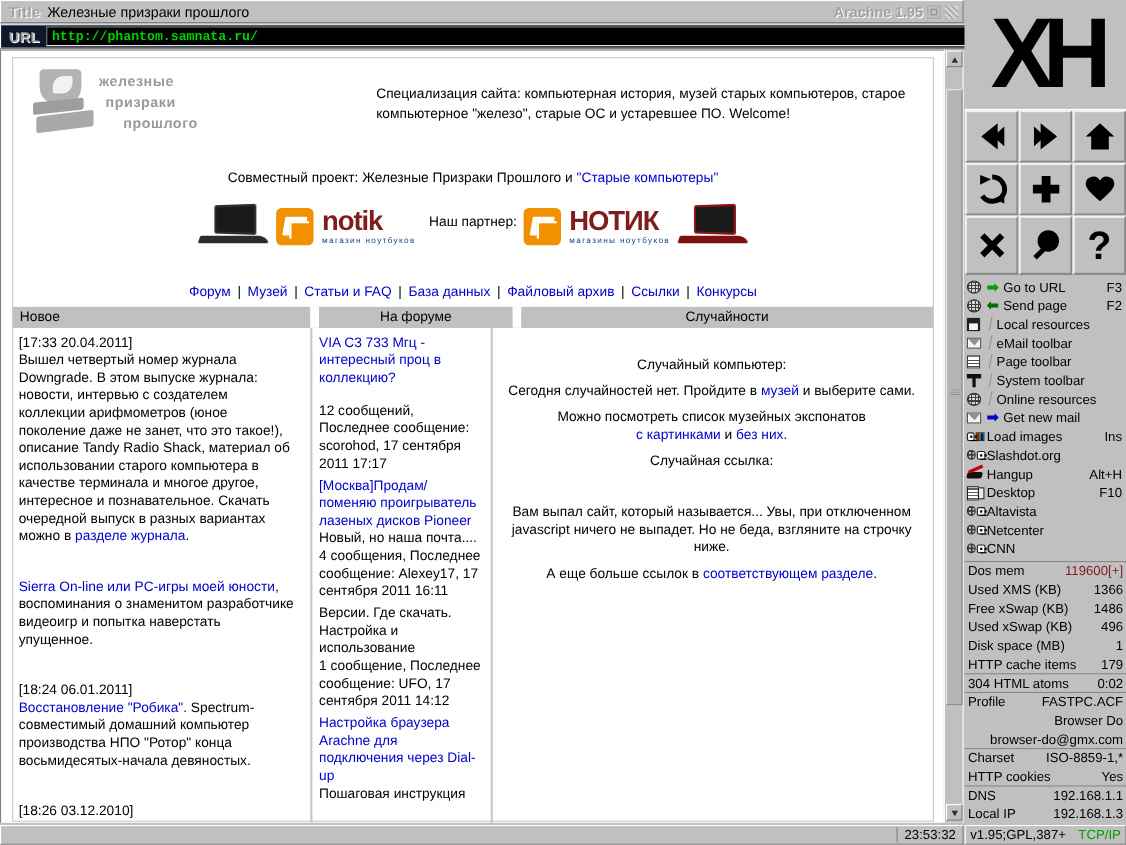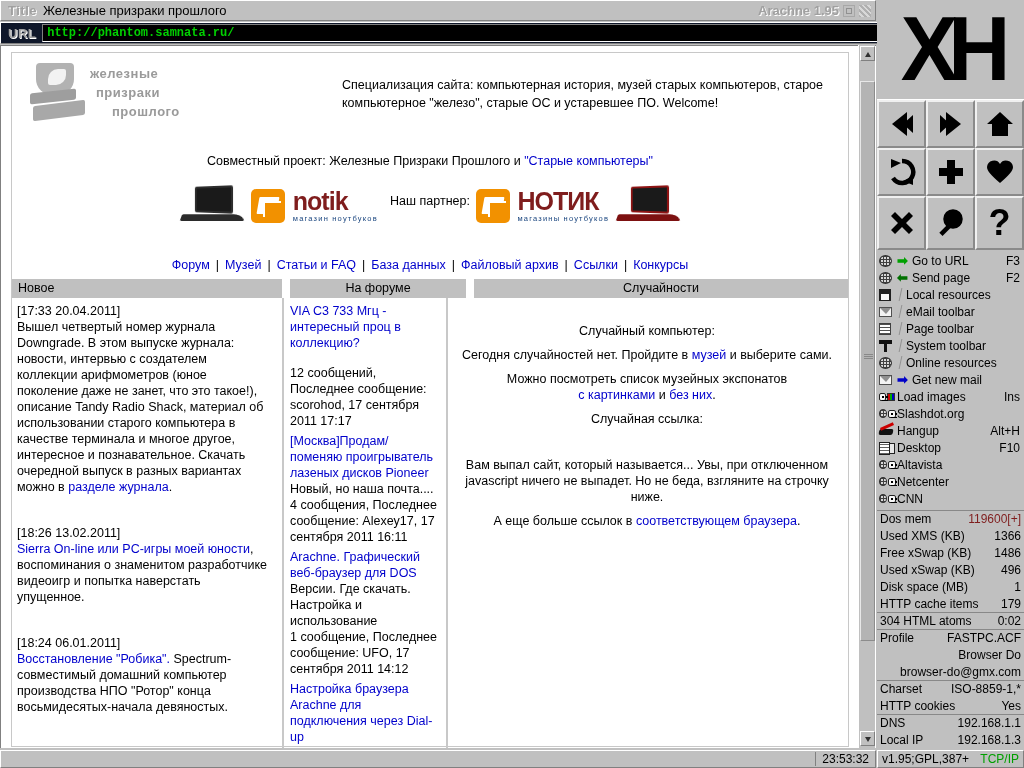--- a/index.html
+++ b/index.html
@@ -491,21 +491,20 @@
 
       <div id="colbody">
 
         <div class="col left">
           <div class="blk">
             <div>[17:33 20.04.2011]</div>
             <div><span>Вышел четвертый номер журнала Downgrade. В этом выпуске журнала: новости, интервью с создателем коллекции арифмометров (юное поколение даже не занет, что это такое!), описание Tandy Radio Shack, материал об использовании старого компьютера в качестве терминала и многое другое, интересное и познавательное. Скачать очередной выпуск в разных вариантах можно в </span><a class="lnk" href="#">разделе журнала</a><span>.</span></div>
           </div>
           <div class="spacer"></div>
           <div class="blk">
-            <div>[18:26 13.02.2011]</div>
             <div><a class="lnk" href="#">Sierra On-line или PC-игры моей юности</a><span>, воспоминания о знаменитом разработчике видеоигр и попытка наверстать упущенное.</span></div>
           </div>
           <div class="spacer"></div>
           <div class="blk">
             <div>[18:24 06.01.2011]</div>
             <div><a class="lnk" href="#">Восстановление "Робика".</a><span> Spectrum-совместимый домашний компьютер производства НПО "Ротор" конца восьмидесятых-начала девяностых.</span></div>
           </div>
           <div class="spacer"></div>
           <div class="blk">
             <div>[18:26 03.12.2010]</div>
@@ -520,21 +519,20 @@
           </div>
           <div class="blk" style="margin-top:14px;">
             <span>12 сообщений, Последнее сообщение: scorohod, 17 сентября 2011 17:17</span>
           </div>
           <div class="blk">
             <a class="lnk" href="#">[Москва]Продам/поменяю проигрыватель лазеных дисков Pioneer</a>
             <div>Новый, но наша почта....</div>
             <div>4 сообщения, Последнее сообщение: Alexey17, 17 сентября 2011 16:11</div>
           </div>
           <div class="blk">
-            <a class="lnk" href="#">Arachne. Графический веб-браузер для DOS</a>
             <div>Версии. Где скачать. Настройка и использование</div>
             <div>1 сообщение, Последнее сообщение: UFO, 17 сентября 2011 14:12</div>
           </div>
           <div class="blk">
             <a class="lnk" href="#">Настройка браузера Arachne для подключения через Dial-up</a>
             <div>Пошаговая инструкция</div>
             
           </div>
         </div>
 
@@ -542,21 +540,21 @@
 
         <div class="col right">
           <div class="ctr-blk" style="margin-top:20px;">Случайный компьютер:</div>
           <div class="ctr-blk"><span>Сегодня случайностей нет. Пройдите в </span><a class="lnk" href="#">музей</a><span> и выберите сами.</span></div>
           <div class="ctr-blk">
             <div>Можно посмотреть список музейных экспонатов</div>
             <div><a class="lnk" href="#">с картинками</a><span> и </span><a class="lnk" href="#">без них</a><span>.</span></div>
           </div>
           <div class="ctr-blk">Случайная ссылка:</div>
           <div class="ctr-blk" style="margin-top:30px;">Вам выпал сайт, который называется... Увы, при отключенном javascript ничего не выпадет. Но не беда, взгляните на строчку ниже.</div>
-          <div class="ctr-blk"><span>А еще больше ссылок в </span><a class="lnk" href="#">соответствующем браузера</a><span>.</span></div>
+          <div class="ctr-blk"><span>А еще больше ссылок в </span><a class="lnk" href="#">соответствующем разделе</a><span>.</span></div>
         </div>
       </div>
     </div>
   </div>
 
   <div id="vscroll">
     <div class="arw up"></div>
     <div class="thumb">
       <div class="grip">
           <i></i>

